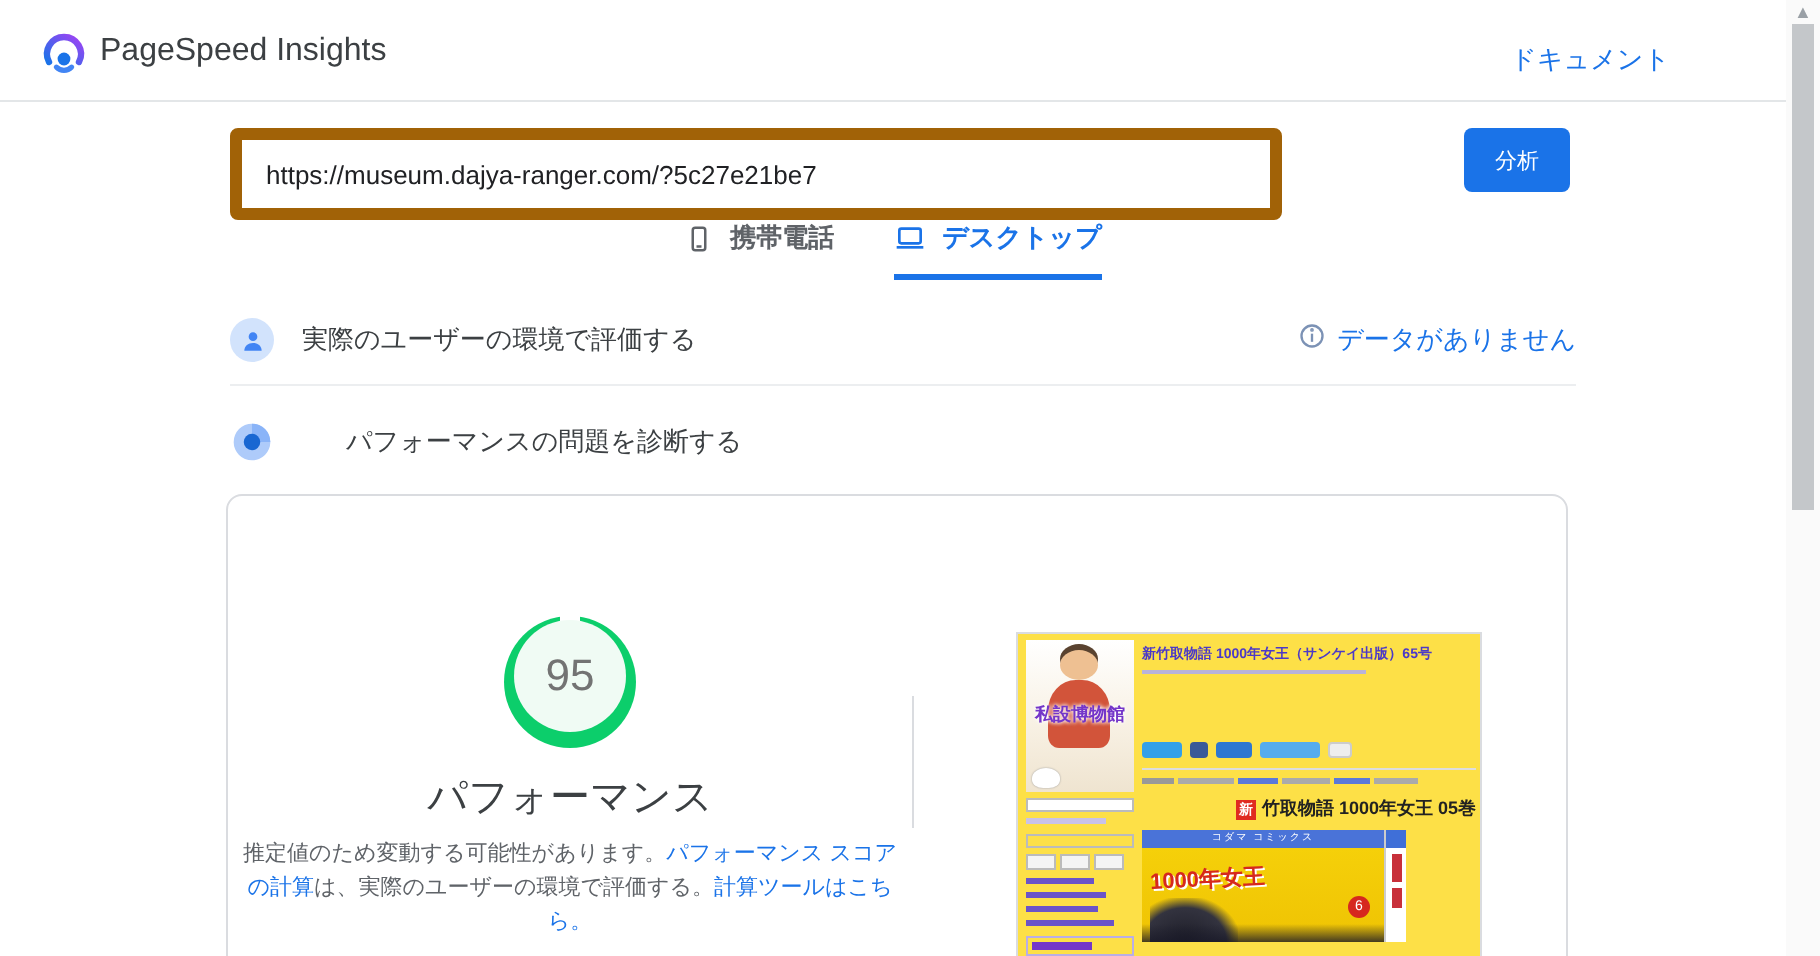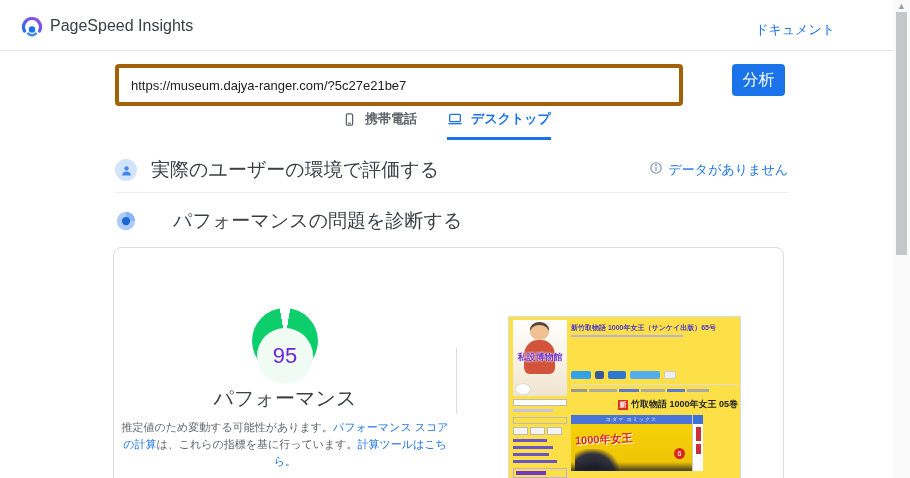--- a/index.html
+++ b/index.html
@@ -14,57 +14,57 @@
   .app-title { position:absolute; left:50px; top:13px; font-size:16px; color:#3c4043; }
   .doc-link { position:absolute; right:58px; top:17px; font-size:13px; color:#1a73e8; cursor:pointer; }
 
   
   .scrollbar { position:absolute; right:0; top:0; width:17px; height:478px; background:#fafafa; z-index:50; }
   .scroll-arrow { position:absolute; top:0; left:0; width:17px; height:12px; color:#9aa0a6;
                   font-size:9px; text-align:center; line-height:12px; }
   .scroll-thumb { position:absolute; left:3px; top:12px; width:11px; height:243px; background:#c4c7ca; }
 
   
-  .url-input { position:absolute; left:115px; top:64px; width:568px; height:32px;
-               border:4px solid #a16207; border-radius:4px; padding:17px 12px;
+  .url-input { position:absolute; left:115px; top:64px; width:526px; height:32px;
+               border:6px solid #a16207; border-radius:4px; padding:17px 12px;
                font-size:13px; color:#202124; font-family:"Liberation Sans", sans-serif; outline:none; }
   .analyze-btn { position:absolute; left:732px; top:64px; width:53px; height:32px;
                  background:#1a73e8; color:#fff; border:none; border-radius:4px;
-                 font-size:16px; cursor:pointer; font-family:"Liberation Sans", sans-serif; }
+                 font-size:11px; cursor:pointer; font-family:"Liberation Sans", sans-serif; }
 
   
   .tabs { position:absolute; left:0; top:110px; width:893px; display:flex;
           justify-content:center; gap:30px; }
   .tab { display:flex; align-items:center; gap:8px; font-size:13px; padding-bottom:9px;
          border-bottom:3px solid transparent; cursor:pointer;font-weight:bold; }
   .tab.inactive { color:#5f6368; }
   .tab.active { color:#1a73e8; border-bottom-color:#1a73e8; }
   .tab svg { display:block; }
 
   
   .section-row { position:absolute; left:115px; width:673px; display:flex; align-items:center; }
   .row-field { top:155px; height:30px; }
   .row-diagnose { top:206px; height:30px;gap:22px; }
   .section-icon { width:22px; height:22px; border-radius:50%; margin-right:14px; flex:0 0 auto; }
   .env-icon { background:#d2e3fc; display:flex; align-items:center; justify-content:center; }
-  .section-title { font-size:19px; color:#3c4043; }
+  .section-title { font-size:13px; color:#3c4043; }
   .row-right { margin-left:auto; display:flex; align-items:center; gap:6px; }
   .no-data { font-size:13px; color:#1a73e8; }
   .divider-h { position:absolute; left:115px; top:192px; width:673px; height:1px; background:#eceef0; }
 
   
   .card { position:absolute; left:113px; top:247px; width:671px; height:260px;
           background:#fff; border:1px solid #dadce0; border-radius:8px; }
   .card-left { position:absolute; left:0; top:0; width:342px; text-align:center; }
   .gauge { position:relative; width:66px; height:66px; margin:60px auto 0;
            border-radius:50%; cursor:pointer;
            background:conic-gradient(from 9deg, #0cce6b 0deg 342deg, transparent 342deg 360deg); }
-  .gauge-inner { position:absolute; left:5px; top:20px; width:56px; height:56px; border-radius:50%;
+  .gauge-inner { position:absolute; left:5px; top:2px; width:56px; height:56px; border-radius:50%;
                  background:#f0fbf4; display:flex; align-items:center; justify-content:center;
-                 font-size:22px; color:#6d28d9; }
+                 font-size:22px; color:#737373; }
   .perf-label { margin-top:11px; font-size:20px; color:#3c4043; }
   .perf-note { margin:7px auto 0; width:332px; font-size:11px; line-height:1.55; color:#5f6368; }
   .perf-note a { color:#1a73e8; text-decoration:none; cursor:pointer; }
   .legend { margin-top:12px; display:flex; justify-content:center; gap:28px;
             font-size:11px; color:#5f6368; }
   .legend-item { display:flex; align-items:center; gap:6px; }
   .shape-triangle { width:0; height:0; border-left:6px solid transparent;
                     border-right:6px solid transparent; border-bottom:10px solid #ff4e42; }
   .shape-square { width:10px; height:10px; background:#ffa400; border-radius:2px; }
   .shape-circle { width:10px; height:10px; background:#0cce6b; border-radius:50%; }
@@ -205,21 +205,21 @@
     </span>
     <span class="section-title">パフォーマンスの問題を診断する</span>
   </div>
 
   <div class="card">
     <div class="card-left">
       <div class="gauge">
         <div class="gauge-inner">95</div>
       </div>
       <div class="perf-label">パフォーマンス</div>
-      <div class="perf-note"><span>推定値のため変動する可能性があります。</span><a>パフォーマンス スコアの計算</a><span>は、これらの指標を基に行っています。</span><a>計算ツールはこちら。</a></div>
+      <div class="perf-note"><span>推定値のため変動する可能性があります。</span><a>パフォーマンス スコアの計算</a><span>は、実際のユーザーの環境で評価する。</span><a>計算ツールはこちら。</a></div>
       <div class="legend">
         <div class="legend-item">
           <span class="shape-triangle"></span>
           <span>0–49</span>
         </div>
         <div class="legend-item">
           <span class="shape-square"></span>
           <span>50–89</span>
         </div>
         <div class="legend-item">

